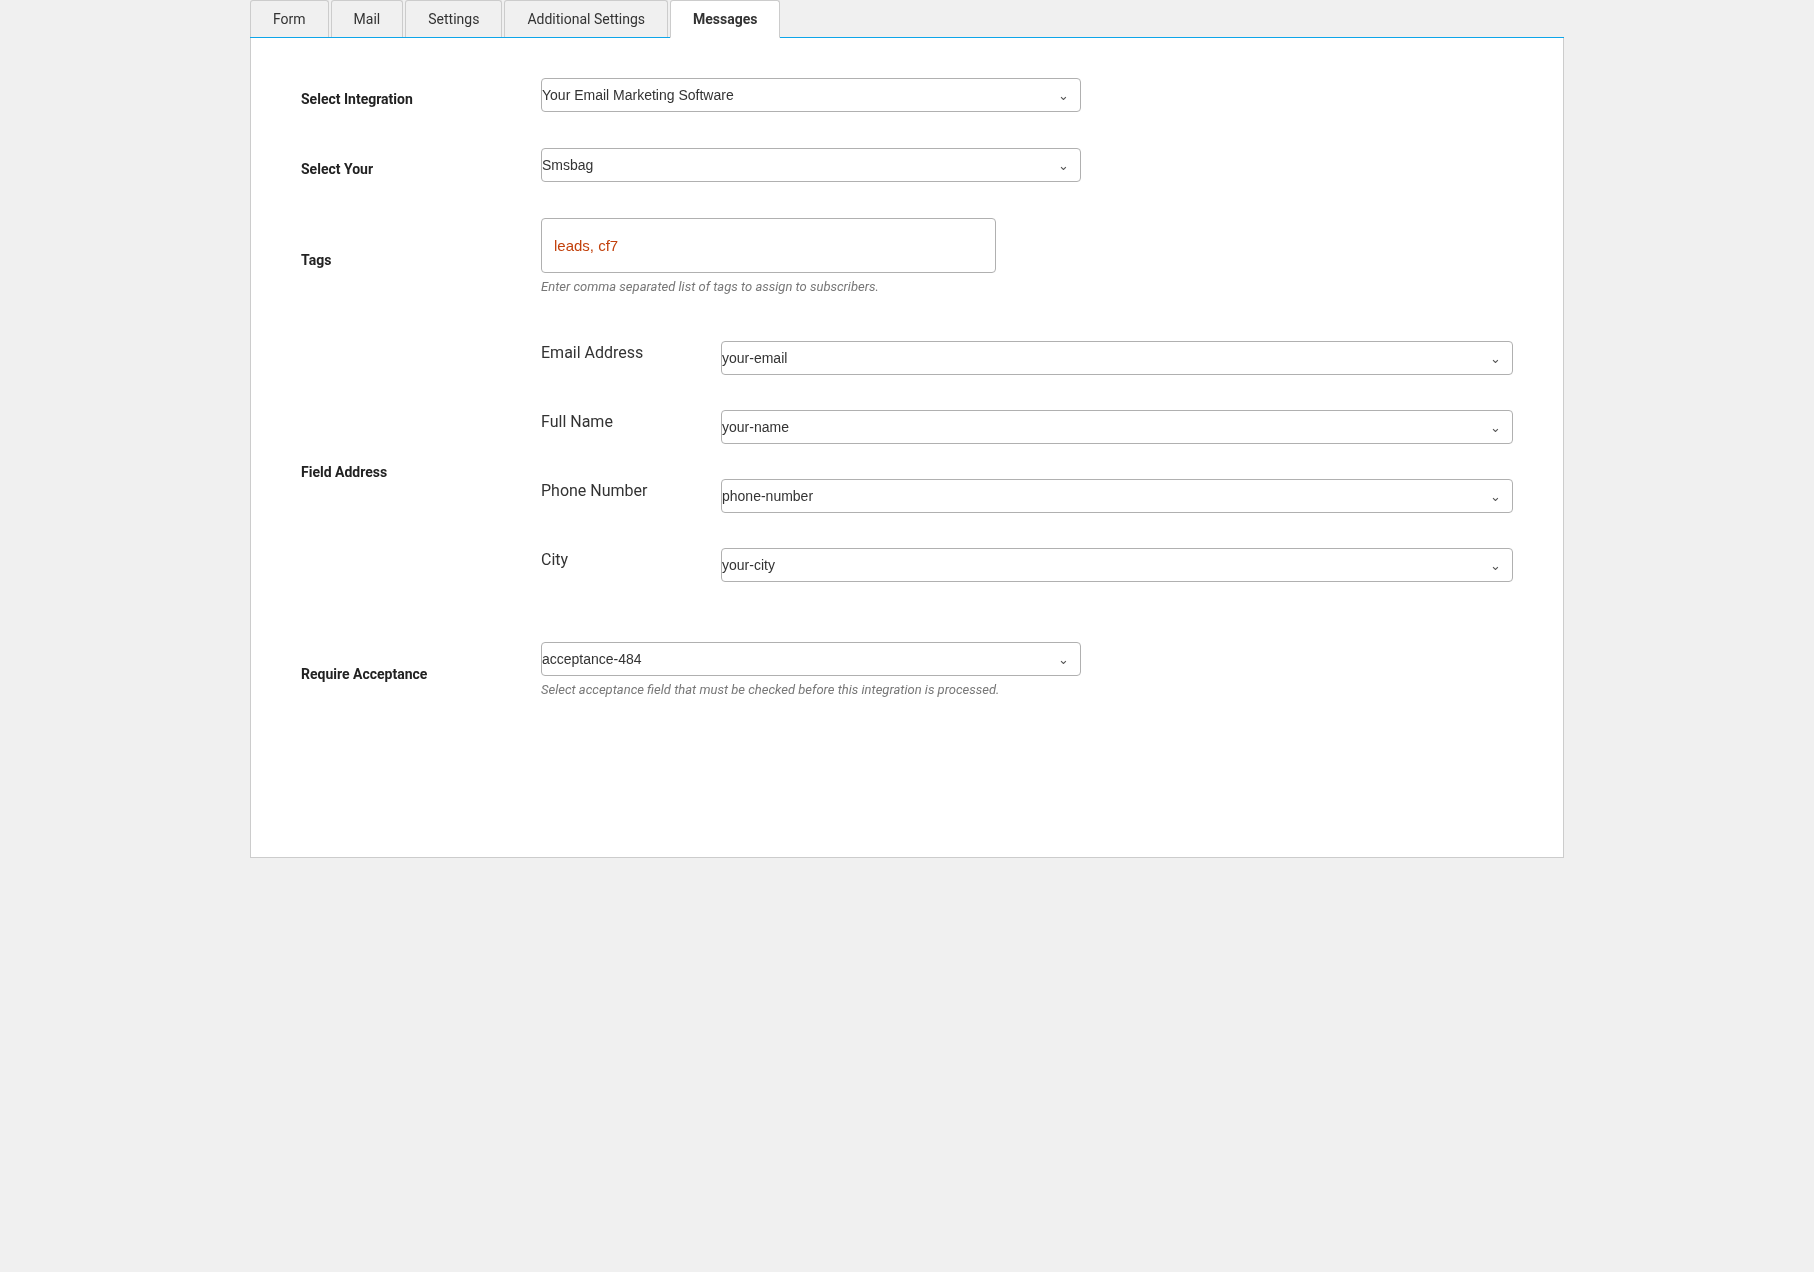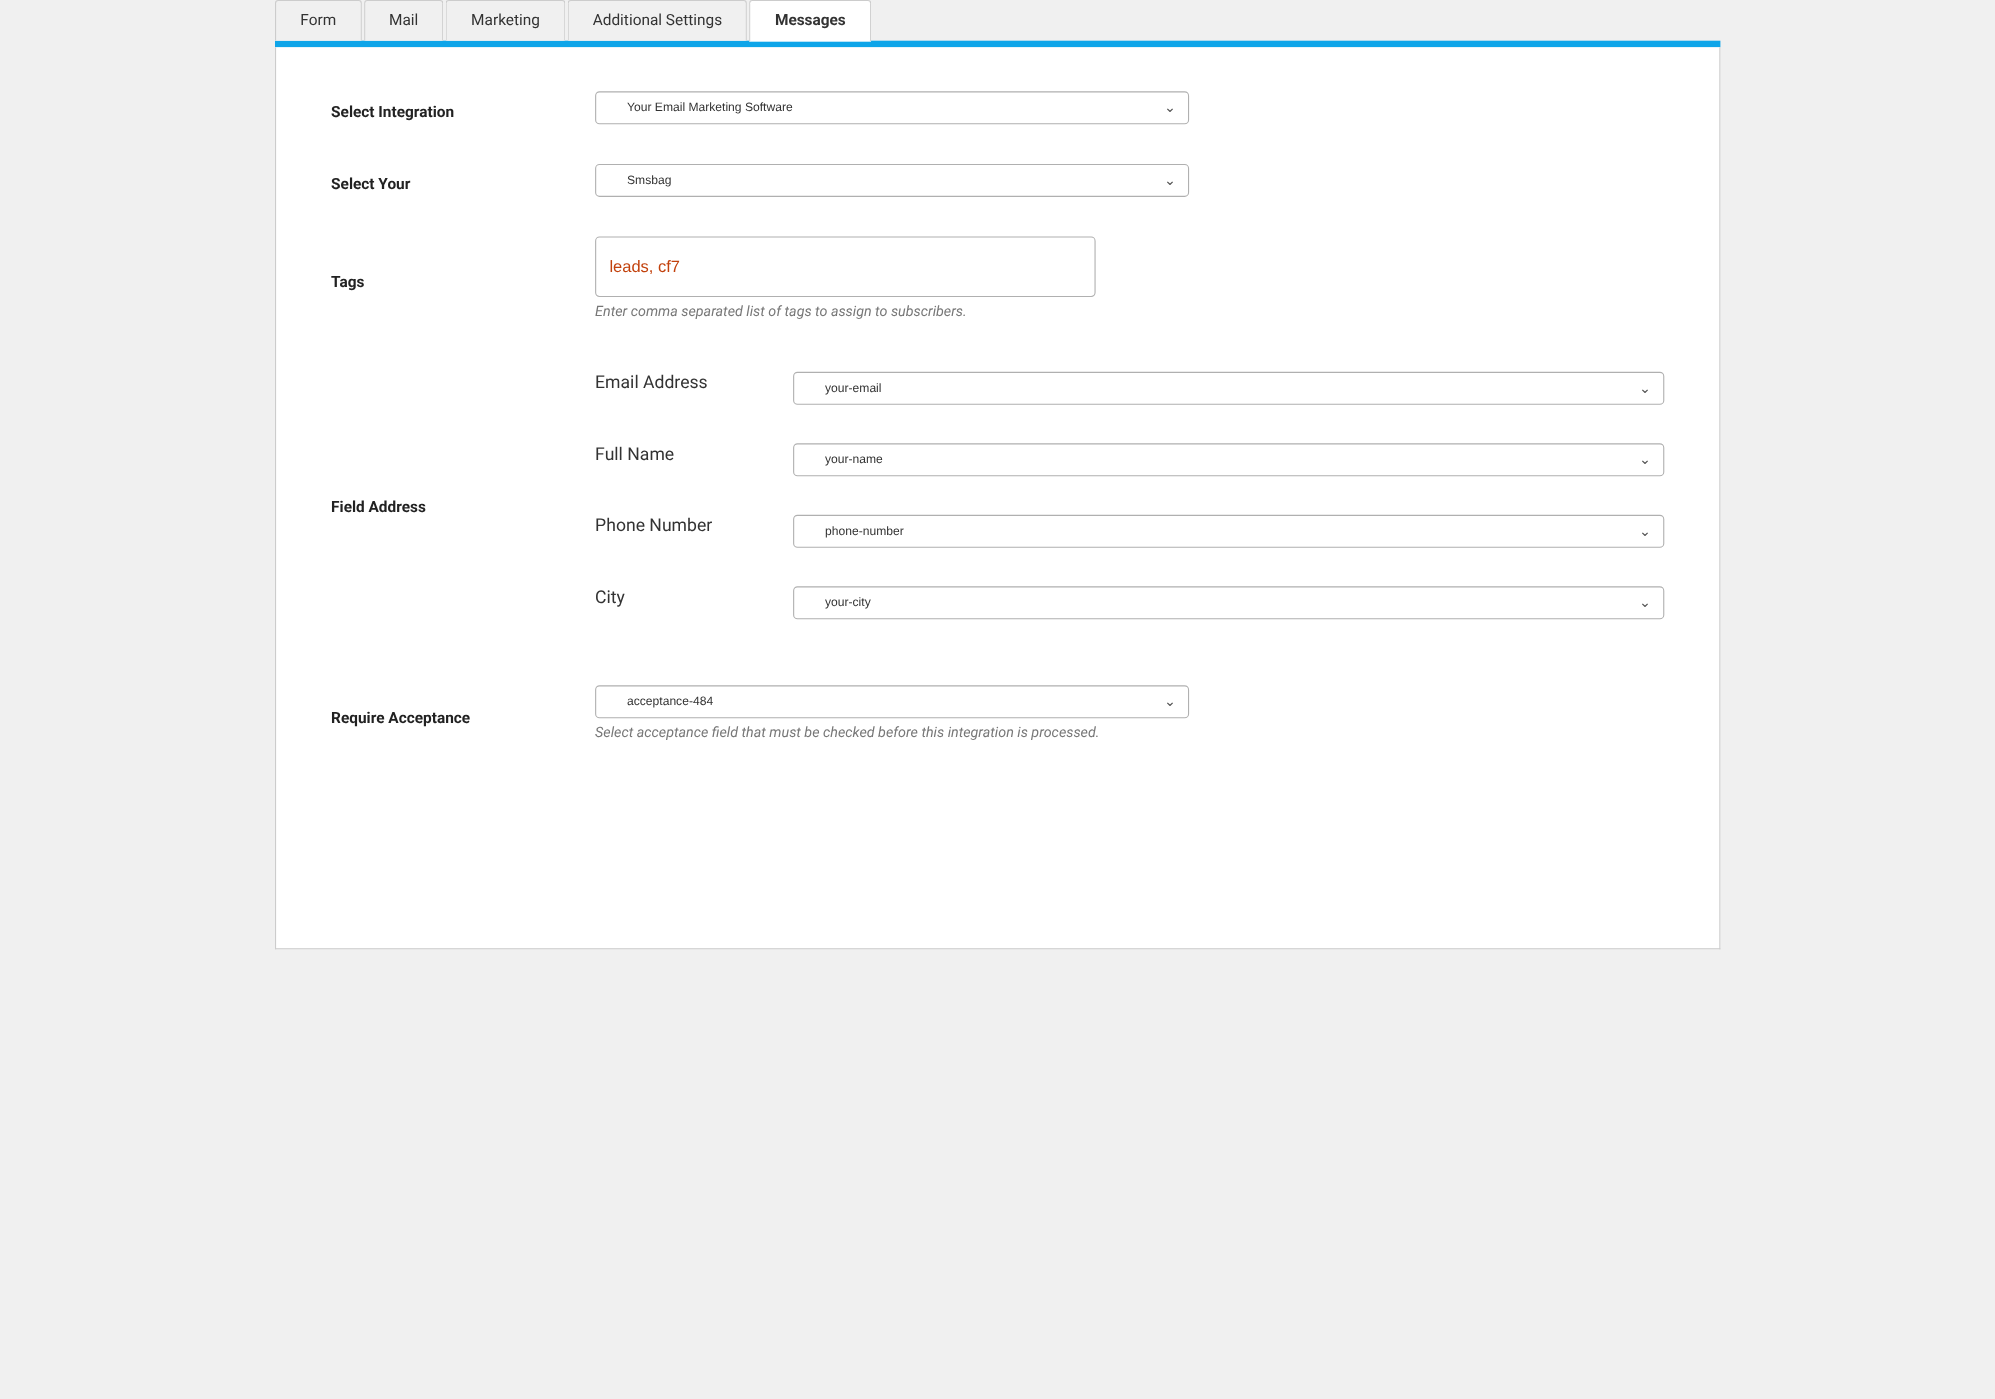--- a/index.html
+++ b/index.html
@@ -18,21 +18,21 @@
     .container {
       width: 1314px;
       margin: 0 auto;
       background: #f0f0f0;
       min-height: 900px;
     }
 
     
     .tabs {
       display: flex;
-      border-bottom: 6px solid #0ea5e9;
+      border-bottom: 1px solid #0ea5e9;
       background: #f0f0f0;
       padding-top: 0;
     }
 
     .tab {
       padding: 10px 22px;
       border: 1px solid #ccc;
       border-bottom: none;
       background: #f0f0f0;
       cursor: pointer;
@@ -94,22 +94,22 @@
     .select-wrapper.wide {
       width: 540px;
     }
 
     select {
       appearance: none;
       -webkit-appearance: none;
       background: #fff;
       border: 1px solid #b0b0b0;
       border-radius: 4px;
-      padding: 8px 40px 8px 28px;
-      font-size: 11px;
+      padding: 8px 40px 8px 0;
+      font-size: 14px;
       color: #333;
       cursor: pointer;
       width: 100%;
     }
 
     .chevron-icon {
       position: absolute;
       right: 12px;
       top: 50%;
       transform: translateY(-50%);
@@ -164,21 +164,21 @@
 <div class="container">
 
   <div class="tabs">
     <div class="tab">
       <span>Form</span>
     </div>
     <div class="tab">
       <span>Mail</span>
     </div>
     <div class="tab">
-      <span>Marketing</span>
+      <span>Settings</span>
     </div>
     <div class="tab">
       <span>Additional Settings</span>
     </div>
     <div class="tab active">
       <span>Messages</span>
     </div>
   </div>
 
   <div class="panel">

